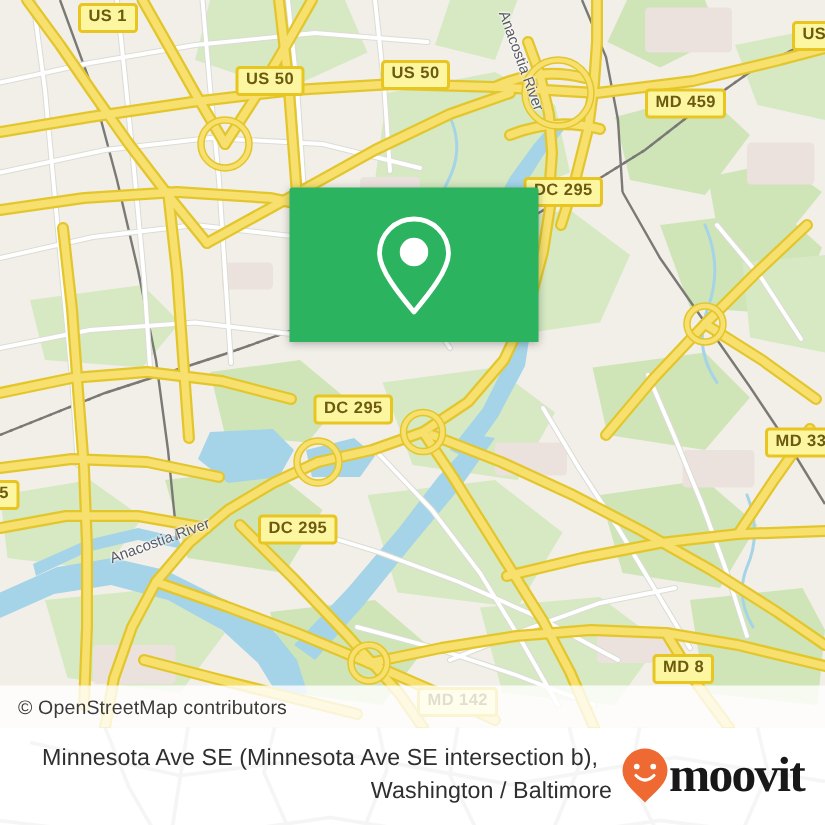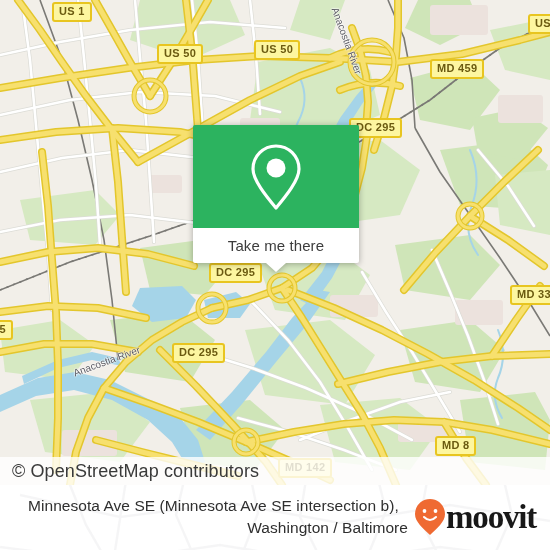--- a/index.html
+++ b/index.html
@@ -49,21 +49,21 @@
   
   #attribution {
     position: absolute;
     left: 0; bottom: 0;
     width: 550px;
     height: 28px;
     background: rgba(255,255,255,0.80);
     display: flex;
     align-items: center;
     padding-left: 12px;
-    font-size: 18px;
+    font-size: 13px;
     color: #3a3a3a;
     letter-spacing: .1px;
   }
 
   
   #popup {
     position: absolute;
     left: 193px; top: 125px;
     width: 166px;
     filter: drop-shadow(0 1px 3px rgba(0,0,0,0.30));
@@ -360,24 +360,20 @@
     </div>
   </div>
 
   <div id="popup">
     <div id="popup-head">
       <svg width="56" height="70" viewBox="0 0 56 70">
         <path d="M28 4 C15.3 4 5 14.3 5 27 C5 38 18 54 28 66 C38 54 51 38 51 27 C51 14.3 40.7 4 28 4 Z" fill="none" stroke="#ffffff" stroke-width="3.2" stroke-linejoin="round"></path>
         <circle cx="28" cy="26" r="9.5" fill="#ffffff"></circle>
       </svg>
     </div>
-    <div id="popup-foot">
-      <span id="popup-foot-label">Take me there</span>
-      <span id="popup-tail"></span>
-    </div>
   </div>
 
   <div id="footer">
 
     <svg id="footer-watermark" viewBox="0 0 550 105">
       <g stroke="#e8e8ea" stroke-width="2.5" fill="none">
         <path d="M58,-10 L86,60 L112,105"></path>
         <path d="M130,-10 L112,105"></path>
         <path d="M190,-10 L176,50 L200,105"></path>
         <path d="M246,-10 L258,48 L236,105"></path>

